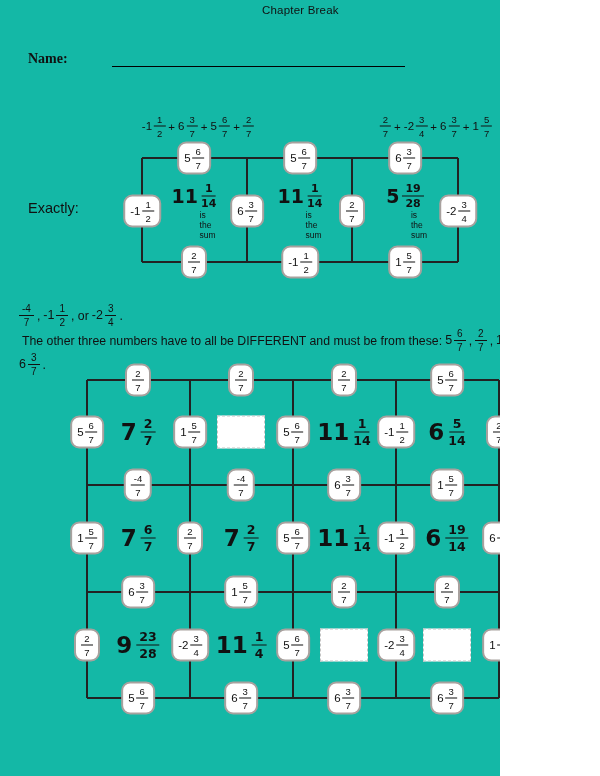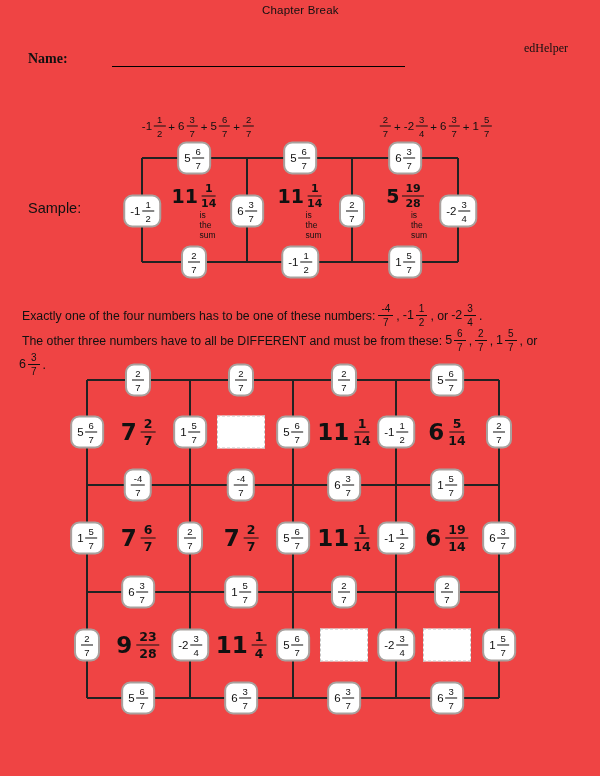--- a/index.html
+++ b/index.html
@@ -1,17 +1,17 @@
 <!DOCTYPE html>
 <html><head>
 <meta charset="utf-8">
 <style>
   html,body { margin:0; padding:0; background:#fff; }
   .page {
-    position:relative; width:600px; height:776px; background:#ef4444;
+    position:relative; width:500px; height:776px; background:#14b8a6;
     font-family:"Liberation Sans", sans-serif; color:#111; overflow:hidden;
   }
   .abs { position:absolute; }
   .title { position:absolute; left:262px; top:4px; font-size:11.5px; letter-spacing:.2px; }
   .brand { position:absolute; left:524px; top:41px; font-size:12px; font-family:Liberation Serif, serif; }
   .name-row { position:absolute; left:28px; top:51px; display:flex; align-items:flex-end;gap:36px; }
   .name-label { font-family:"Liberation Serif", serif; font-weight:bold; font-size:14px; }
   .name-line { display:inline-block; width:293px; height:13px; margin-left:8px; border-bottom:1.6px solid #000; }
   .intro { position:absolute; left:30px; top:85px; width:565px; font-size:10.8px; }
   .eq { position:absolute; transform:translate(-50%,-50%); display:flex; align-items:center; white-space:nowrap; font-size:11.5px; }
@@ -130,21 +130,21 @@
       <span class="tok">+</span>
       <span class="mixed sz-eq">
         <span class="whole">1</span>
         <span class="frac">
           <span class="fn">5</span>
           <span class="fd">7</span>
         </span>
       </span>
     </div>
 
-  <div class="sample-label">Sample:</div>
+  <div class="sample-label">Exactly:</div>
   <div id="sample-grid" class="abs" style="left:0;top:0;">
       <div class="gline" style="left: 142px; top: 157.4px; width: 316px; height: 1.2px; background: rgb(34, 34, 34);"></div>
       <div class="gline" style="left: 142px; top: 261.4px; width: 316px; height: 1.2px; background: rgb(34, 34, 34);"></div>
       <div class="gline" style="left: 141.4px; top: 158px; width: 1.2px; height: 104px; background: rgb(34, 34, 34);"></div>
       <div class="gline" style="left: 246.4px; top: 158px; width: 1.2px; height: 104px; background: rgb(34, 34, 34);"></div>
       <div class="gline" style="left: 351.4px; top: 158px; width: 1.2px; height: 104px; background: rgb(34, 34, 34);"></div>
       <div class="gline" style="left: 457.4px; top: 158px; width: 1.2px; height: 104px; background: rgb(34, 34, 34);"></div>
       <div class="rbox" style="left: 194px; top: 158px; border-color: rgb(168, 161, 158);">
         <span class="mixed sz-box">
           <span class="whole">5</span>
@@ -259,21 +259,20 @@
           <span class="whole">-2</span>
           <span class="frac">
             <span class="fn">3</span>
             <span class="fd">4</span>
           </span>
         </span>
       </div>
     </div>
 
   <div class="instrf" id="instr2">
-      <span class="tok">Exactly one of the four numbers has to be one of these numbers:</span>
       <span class="mixed sz-instr">
         <span class="frac">
           <span class="fn">-4</span>
           <span class="fd">7</span>
         </span>
       </span>
       <span class="tok">,</span>
       <span class="mixed sz-instr">
         <span class="whole">-1</span>
         <span class="frac">

